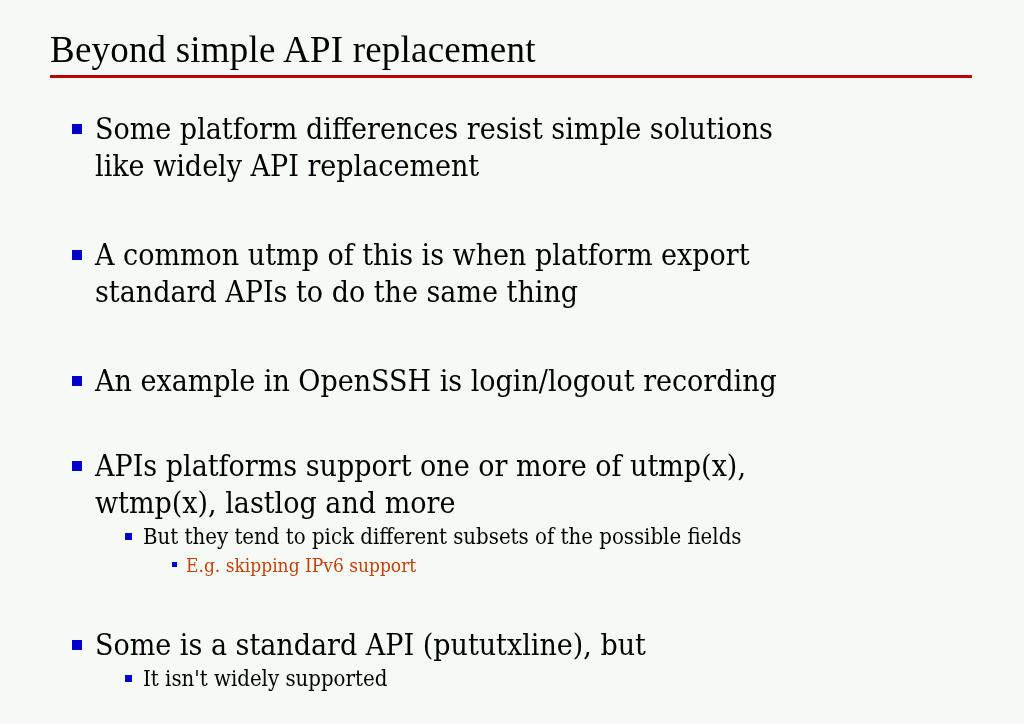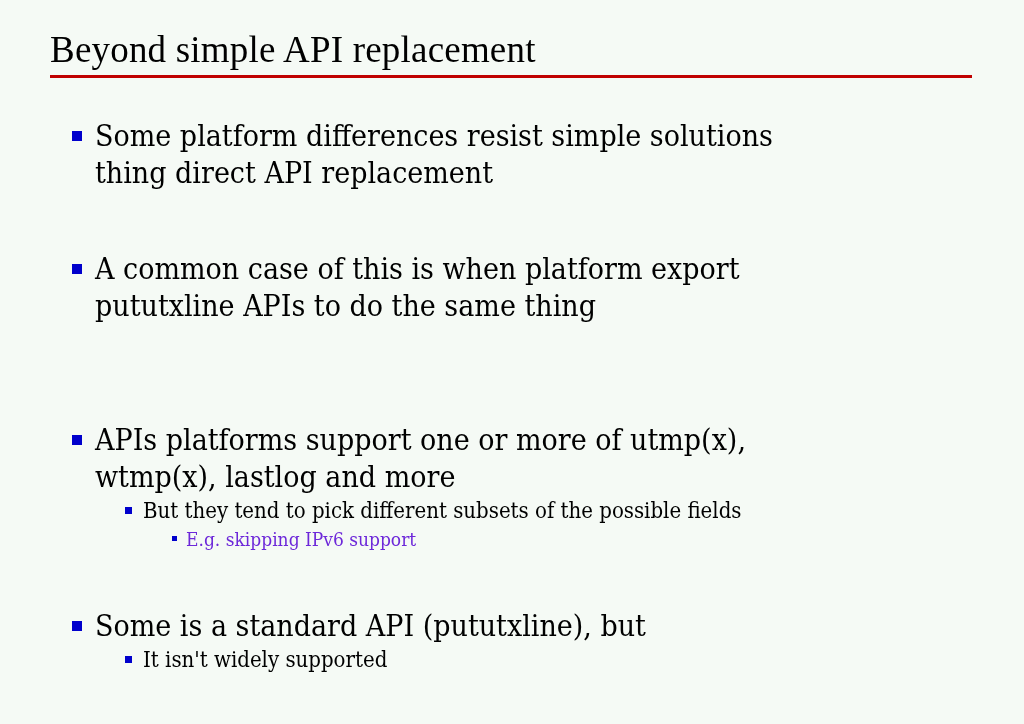--- a/index.html
+++ b/index.html
@@ -53,21 +53,21 @@
     position: absolute;
     left: 0;
     top: 100px;
     width: 1024px;
   }
 
   
   .lvl1 {
     position: relative;
     padding-left: 95px;
-    margin-top: 17px;
+    margin-top: 10px;
     font-size: 30px;
     line-height: 37px;
     font-family: "DejaVu Serif", "Liberation Serif", serif;
     font-stretch: condensed;
     color: #000000;
   }
   .lvl1 .marker {
     position: absolute;
     left: 72px;
     top: 14px;
@@ -100,21 +100,21 @@
 
   
   .lvl3 {
     position: relative;
     padding-left: 186px;
     margin-top: 1px;
     font-size: 19px;
     line-height: 26px;
     font-family: "DejaVu Serif", "Liberation Serif", serif;
     font-stretch: condensed;
-    color: #6d28d9;
+    color: #c2410c;
   }
   .lvl3 .marker {
     position: absolute;
     left: 172px;
     top: 10px;
     width: 5px;
     height: 5px;
     background: #0000cc;
   }
 
@@ -130,36 +130,42 @@
     <h1 class="slide-title">Beyond simple API replacement</h1>
     <div class="title-rule"></div>
   </div>
 
   <div class="body-block">
 
     <div class="lvl1">
       <span class="marker"></span>
       <span class="txt">
         <span class="line">Some platform differences resist simple solutions</span>
-        <span class="line">thing direct API replacement</span>
+        <span class="line">like widely API replacement</span>
       </span>
     </div>
 
     <div class="gap-lg"></div>
 
     <div class="lvl1">
       <span class="marker"></span>
       <span class="txt">
-        <span class="line">A common case of this is when platform export</span>
-        <span class="line">pututxline APIs to do the same thing</span>
+        <span class="line">A common utmp of this is when platform export</span>
+        <span class="line">standard APIs to do the same thing</span>
       </span>
     </div>
 
     <div class="gap-lg"></div>
 
+    <div class="lvl1">
+      <span class="marker"></span>
+      <span class="txt">
+        <span class="line">An example in OpenSSH is login/logout recording</span>
+      </span>
+    </div>
 
     <div class="gap-md"></div>
 
     <div class="lvl1">
       <span class="marker"></span>
       <span class="txt">
         <span class="line">APIs platforms support one or more of utmp(x),</span>
         <span class="line">wtmp(x), lastlog and more</span>
       </span>
     </div>

